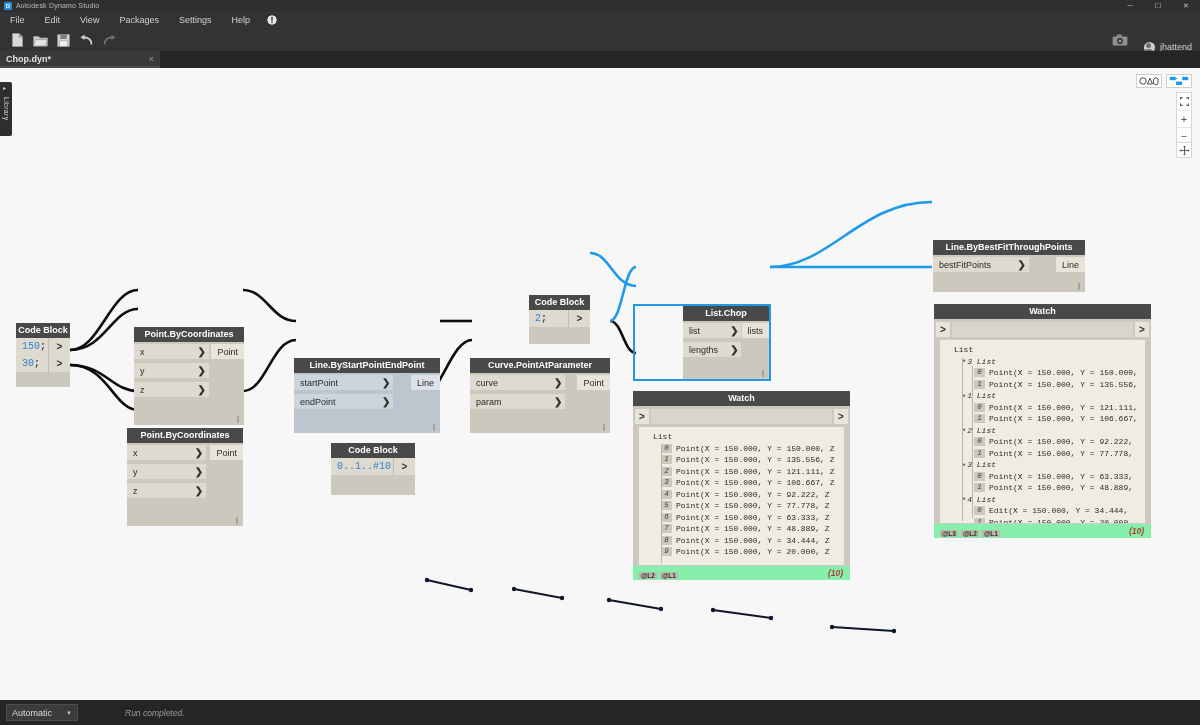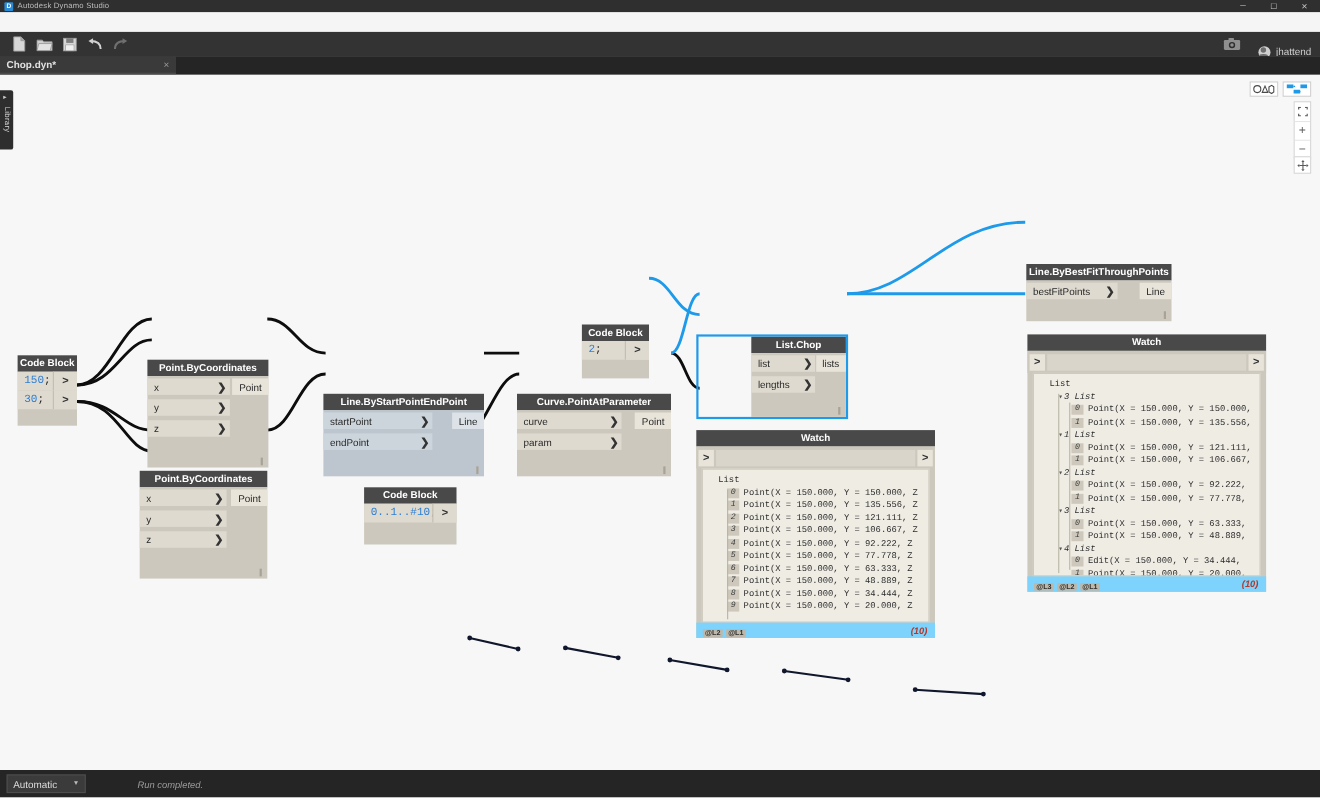--- a/index.html
+++ b/index.html
@@ -180,21 +180,21 @@
   }
   .wroot { padding-left:14px; font-size:8px; }
   .wsub { padding-left:22px; }
   .wsub2 { padding-left:34px; }
   .wgroup { padding-left:22px; font-style:italic; }
   .tri { color:#555; font-size:7px; margin-right:1px; }
   .guide {
     position:absolute; width:1px; background:#b9b3a5;
   }
   .watch-foot {
-    height:14px; background:#7dd3fc; display:flex; align-items:center;
+    height:14px; background:#86efac; display:flex; align-items:center;
     padding:0 6px; position:relative;
   }
   .lvl {
     font-size:6.5px; background:#bdb8aa; color:#2e2e2e; padding:0 2px;
     margin-right:3px; font-weight:bold; border-radius:1px;
   }
   .count { position:absolute; right:7px; font-size:8.5px; color:#b03a2e;
            font-style:italic; font-weight:bold; }
 
   
@@ -218,20 +218,35 @@
   <div class="titlebar">
     <div class="tb-logo">D</div>
     <div class="tb-title">Autodesk Dynamo Studio</div>
   </div>
   <div class="winbtns">
     <div class="winbtn">─</div>
     <div class="winbtn">☐</div>
     <div class="winbtn close">✕</div>
   </div>
 
+  <div class="menubar">
+    <div class="menu-item">File</div>
+    <div class="menu-item">Edit</div>
+    <div class="menu-item">View</div>
+    <div class="menu-item">Packages</div>
+    <div class="menu-item">Settings</div>
+    <div class="menu-item">Help</div>
+    <div class="info-icon">
+      <svg width="12" height="12" viewBox="0 0 12 12">
+        <circle cx="6" cy="6" r="5.2" fill="#e8e8e8" stroke="#2b2b2b" stroke-width="1"></circle>
+        <rect x="5.3" y="2.8" width="1.4" height="4" fill="#2b2b2b"></rect>
+        <rect x="5.3" y="7.6" width="1.4" height="1.4" fill="#2b2b2b"></rect>
+      </svg>
+    </div>
+  </div>
 
   <div class="toolbar">
     <div class="tb-btn">
       <svg width="13" height="14" viewBox="0 0 13 14">
         <path d="M1.5 0.5 H8 L11.5 4 V13.5 H1.5 Z" fill="#d8d8d8" stroke="#9a9a9a" stroke-width="0.8"></path>
         <path d="M8 0.5 V4 H11.5" fill="#a8a8a8" stroke="#9a9a9a" stroke-width="0.8"></path>
       </svg>
     </div>
     <div class="tb-btn">
       <svg width="15" height="13" viewBox="0 0 15 13">
@@ -509,21 +524,21 @@
           <span class="pname-bg"></span>
           <span class="pname">lengths</span>
           <span class="pchev">❯</span>
         </div>
         <div class="node-foot" style="height:20px;">
           <span class="lacing"></span>
         </div>
       </div>
     </div>
 
-    <div class="node" style="left:933px; top:172px; width:132px;">
+    <div class="node" style="left:933px; top:172px; width:152px;">
       <div class="node-header">Line.ByBestFitThroughPoints</div>
       <div class="node-body">
         <div class="port-row">
           <span class="pname-bg" style="width:63%"></span>
           <span class="pname">bestFitPoints</span>
           <span class="pchev" style="right:37%">❯</span>
           <span class="outport">Line</span>
         </div>
         <div class="node-foot" style="height:18px;">
           <span class="lacing"></span>

